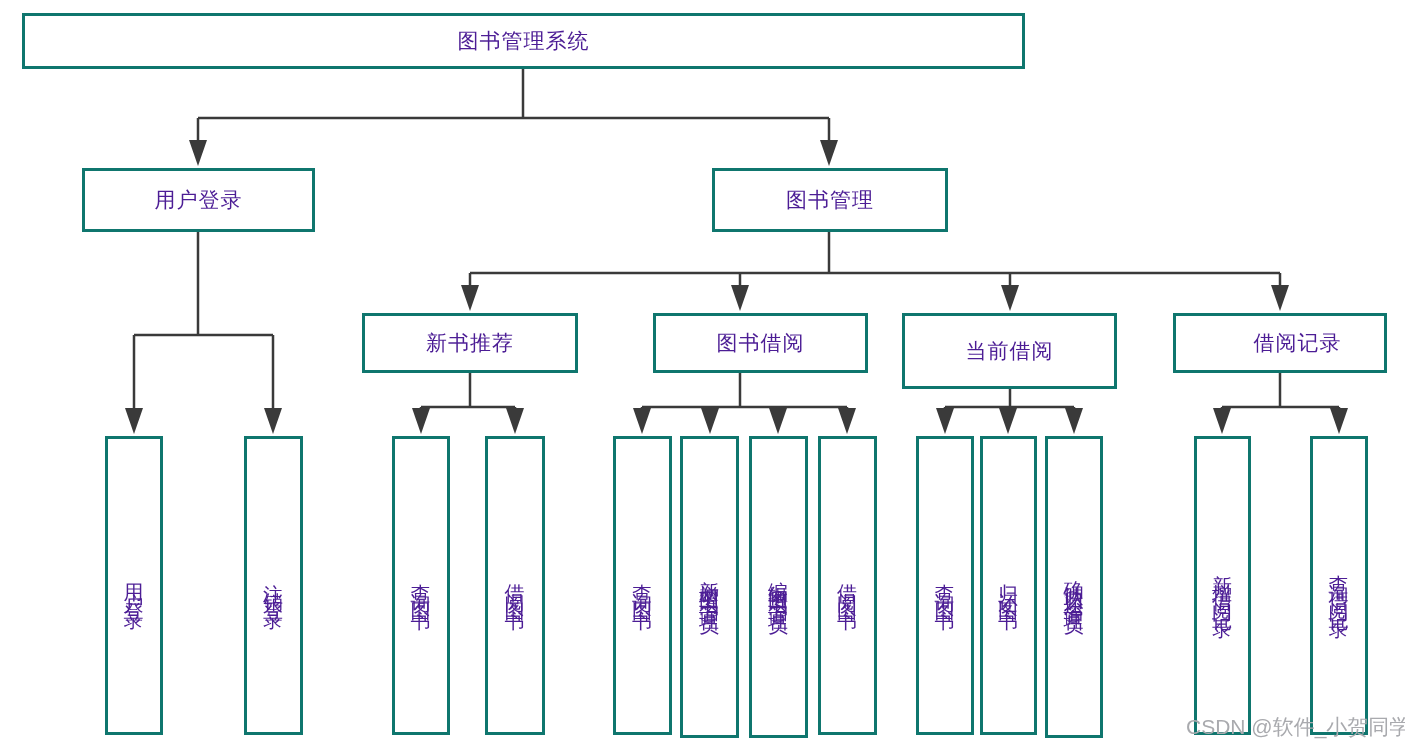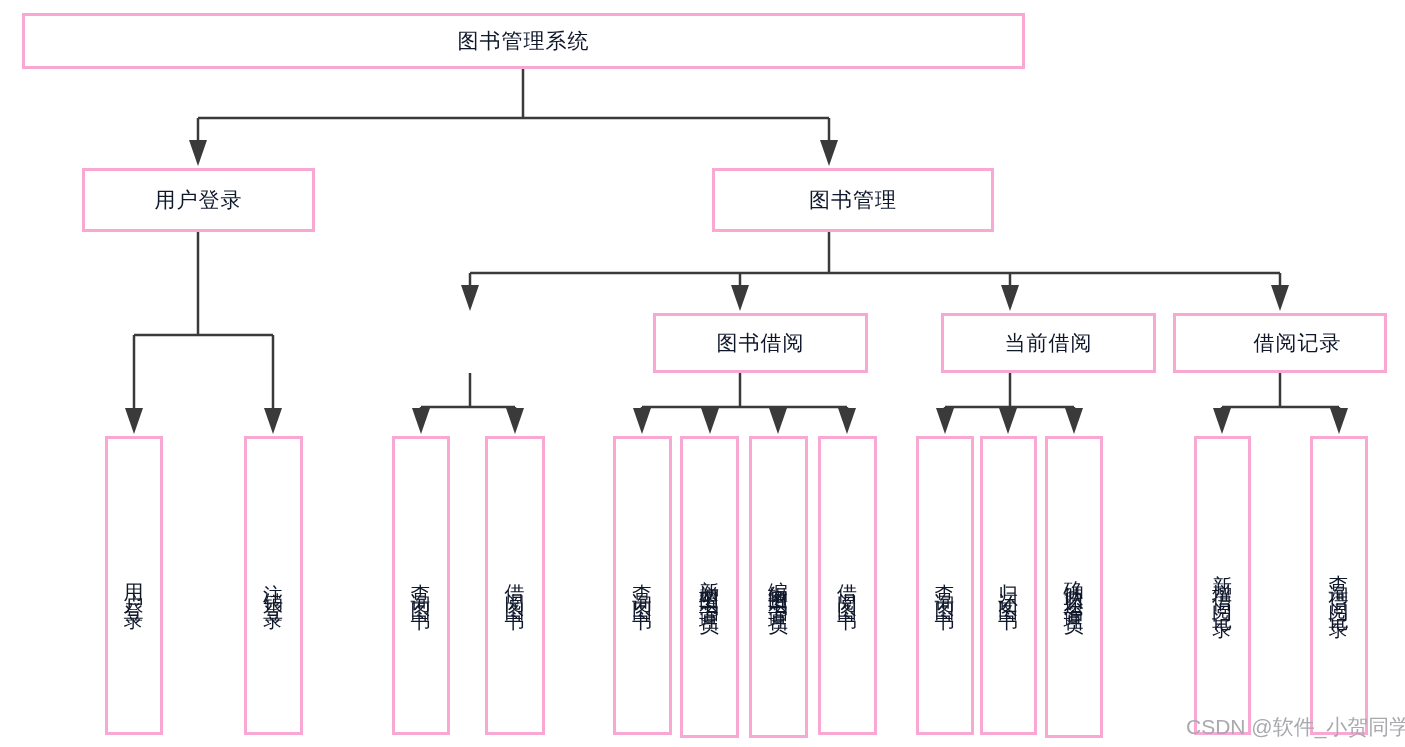--- a/index.html
+++ b/index.html
@@ -12,26 +12,26 @@
     overflow: hidden;
   }
   .connectors {
     position: absolute;
     left: 0; top: 0;
     width: 1405px; height: 747px;
   }
   .node {
     position: absolute;
     box-sizing: border-box;
-    border: 3px solid #f9a8d4;
+    border: 3px solid #0f766e;
     background: #ffffff;
     display: flex;
     align-items: center;
     justify-content: center;
-    color: #0f172a;
+    color: #4c1d95;
   }
   .node .hlabel {
     font-size: 21px;
     letter-spacing: 1px;
     white-space: nowrap;
   }
   .node .vlabel {
     writing-mode: vertical-rl;
     text-orientation: mixed;
     font-size: 20px;
@@ -119,28 +119,31 @@
     </g>
   </svg>
 
   <div class="node" style="left:22px; top:13px; width:1003px; height:56px;">
     <span class="hlabel">图书管理系统</span>
   </div>
 
   <div class="node" style="left:82px; top:168px; width:233px; height:64px;">
     <span class="hlabel">用户登录</span>
   </div>
-  <div class="node" style="left:712px; top:168px; width:282px; height:64px;text-align:right;">
+  <div class="node" style="left:712px; top:168px; width:236px; height:64px;text-align:right;">
     <span class="hlabel">图书管理</span>
   </div>
 
+  <div class="node" style="left:362px; top:313px; width:216px; height:60px;">
+    <span class="hlabel">新书推荐</span>
+  </div>
   <div class="node" style="left:633px; top:313px; width:215px; height:60px;margin-left:20px;">
     <span class="hlabel">图书借阅</span>
   </div>
-  <div class="node" style="left:941px; top:313px; width:215px; height:60px;">
+  <div class="node" style="left:902px; top:313px; width:215px; height:76px;">
     <span class="hlabel">当前借阅</span>
   </div>
   <div class="node" style="left:1173px; top:313px; width:214px; height:60px;padding-left:35px;">
     <span class="hlabel">借阅记录</span>
   </div>
 
   <div class="node" style="left:105px; top:436px; width:58px; height:299px;">
     <span class="vlabel">用户登录</span>
   </div>
   <div class="node" style="left:244px; top:436px; width:59px; height:299px;">

